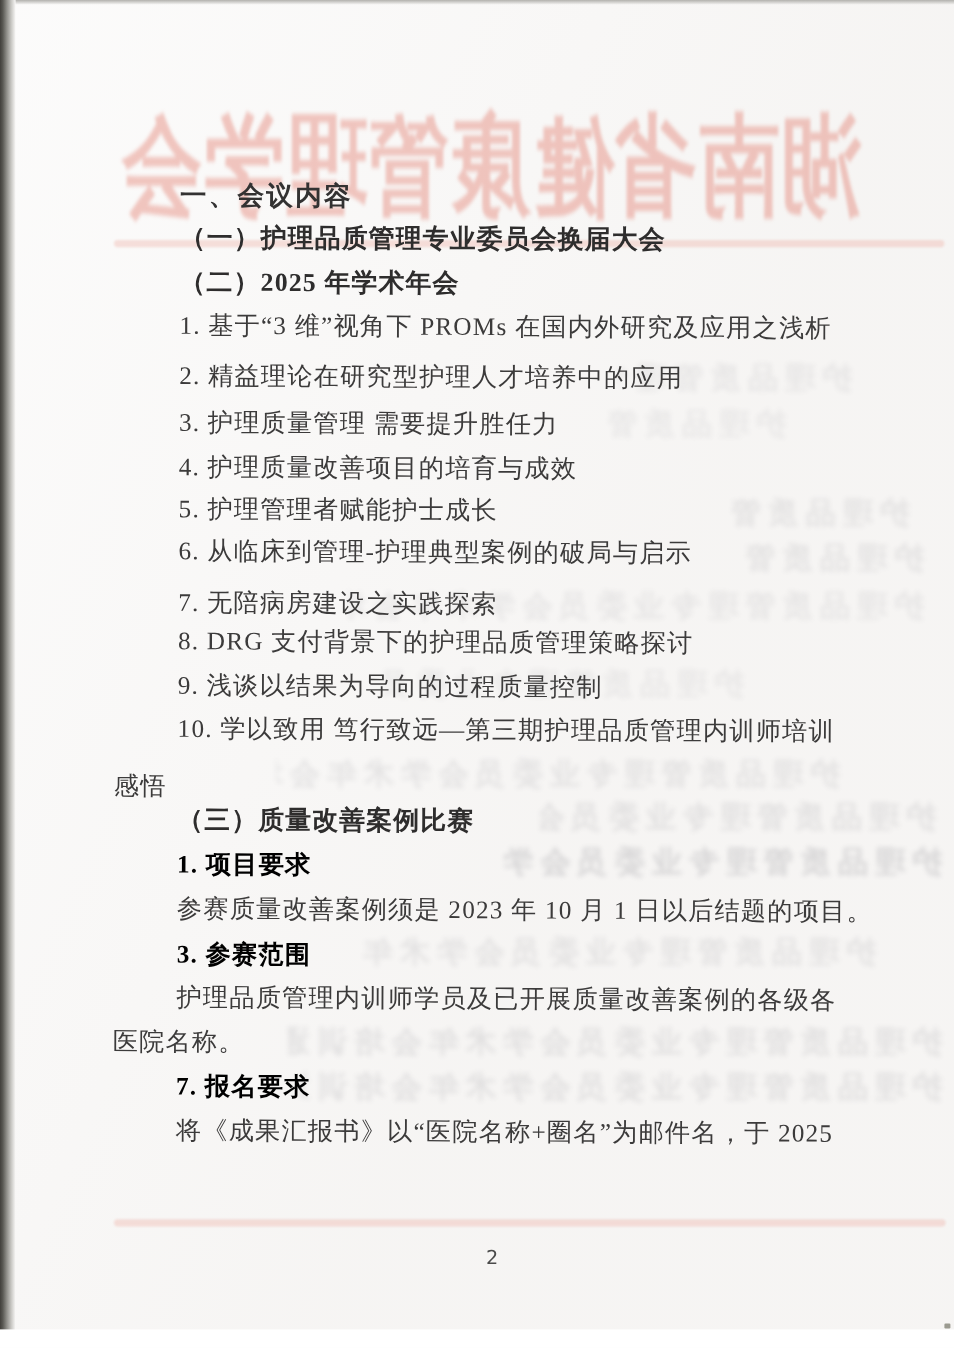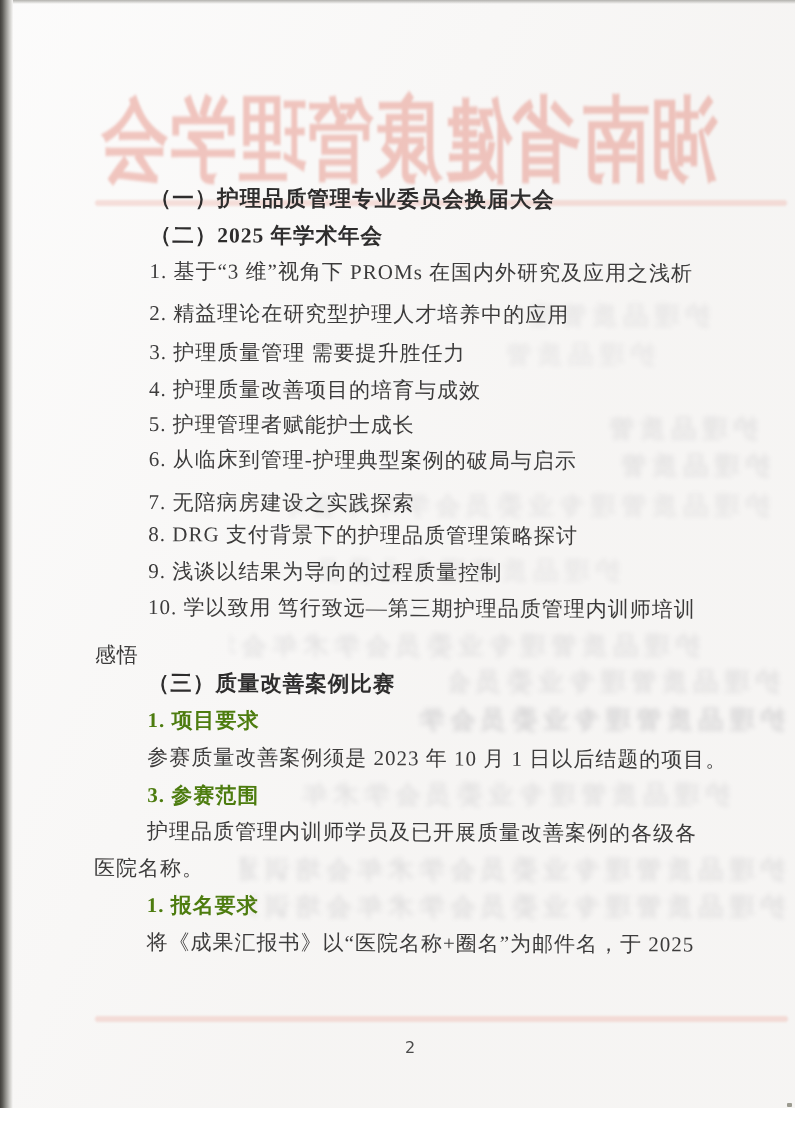--- a/index.html
+++ b/index.html
@@ -30,21 +30,21 @@
         color:#54545e;transform:scaleX(-1);filter:blur(2.4px);pointer-events:none;}
 
   
   #doc{position:absolute;left:0;top:0;width:795px;height:1108px;
        transform:rotate(0.25deg);transform-origin:140px 160px;}
   .line{position:absolute;white-space:nowrap;color:#3c3b3b;
         font-size:21px;letter-spacing:1px;line-height:26px;}
   .style-section{font-family:"Liberation Sans", sans-serif;font-weight:600;
         color:#333232;font-size:22px;letter-spacing:2px;}
   .style-heading{font-weight:bold;color:#2e2d2d;font-size:21.5px;}
-  .style-subheading{font-weight:600;color:#4d7c0f;}
+  .style-subheading{font-weight:600;color:#000000;}
   .page-number{position:absolute;left:405px;top:1038px;font-size:16px;color:#4a4a4a;
         font-family:"DejaVu Sans", sans-serif;}
 </style>
 </head>
 <body>
 
 <div class="scan"></div>
 <div class="edge-top"></div>
 <div class="edge-left"></div>
 <div class="below-scan"></div>
@@ -63,37 +63,38 @@
     <div class="smudge" style="top: 556px; left: 320px; width: 300px; opacity: 0.08;">护理品质管理专业委员</div>
     <div class="smudge" style="top: 631px; left: 230px; width: 470px; opacity: 0.11;">护理品质管理专业委员会学术年会培</div>
     <div class="smudge" style="top: 667px; left: 450px; width: 330px; opacity: 0.12;">护理品质管理专业委员会</div>
     <div class="smudge" style="top: 705px; left: 420px; width: 365px; opacity: 0.19;">护理品质管理专业委员会学术</div>
     <div class="smudge" style="top: 780px; left: 300px; width: 430px; opacity: 0.11;">护理品质管理专业委员会学术年会</div>
     <div class="smudge" style="top: 855px; left: 240px; width: 545px; opacity: 0.12;">护理品质管理专业委员会学术年会培训通知</div>
     <div class="smudge" style="top: 892px; left: 250px; width: 535px; opacity: 0.12;">护理品质管理专业委员会学术年会培训通</div>
   </div>
 
 <div id="doc">
+    <div class="line style-section" style="top: 150px; left: 150px;">一、会议内容</div>
     <div class="line style-heading" style="top: 185px; left: 150px;">（一）护理品质管理专业委员会换届大会</div>
     <div class="line style-heading" style="top: 222px; left: 150px;">（二）2025 年学术年会</div>
     <div class="line style-body" style="top: 258px; left: 150px;">1. 基于“3 维”视角下 PROMs 在国内外研究及应用之浅析</div>
     <div class="line style-body" style="top: 300px; left: 150px;">2. 精益理论在研究型护理人才培养中的应用</div>
     <div class="line style-body" style="top: 339px; left: 150px;">3. 护理质量管理 需要提升胜任力</div>
     <div class="line style-body" style="top: 376px; left: 150px;">4. 护理质量改善项目的培育与成效</div>
     <div class="line style-body" style="top: 411px; left: 150px;">5. 护理管理者赋能护士成长</div>
     <div class="line style-body" style="top: 446px; left: 150px;">6. 从临床到管理-护理典型案例的破局与启示</div>
     <div class="line style-body" style="top: 489px; left: 150px;">7. 无陪病房建设之实践探索</div>
     <div class="line style-body" style="top: 521px; left: 150px;">8. DRG 支付背景下的护理品质管理策略探讨</div>
     <div class="line style-body" style="top: 558px; left: 150px;">9. 浅谈以结果为导向的过程质量控制</div>
     <div class="line style-body" style="top: 594px; left: 150px;">10. 学以致用 笃行致远—第三期护理品质管理内训师培训</div>
     <div class="line style-body" style="top: 642px; left: 97px;">感悟</div>
     <div class="line style-heading" style="top: 670px; left: 150px;">（三）质量改善案例比赛</div>
     <div class="line style-subheading" style="top: 707px; left: 150px;">1. 项目要求</div>
     <div class="line style-body" style="top: 744px; left: 150px;">参赛质量改善案例须是 2023 年 10 月 1 日以后结题的项目。</div>
     <div class="line style-subheading" style="top: 782px; left: 150px;">3. 参赛范围</div>
     <div class="line style-body" style="top: 818px; left: 150px;">护理品质管理内训师学员及已开展质量改善案例的各级各</div>
     <div class="line style-body" style="top: 855px; left: 97px;">医院名称。</div>
-    <div class="line style-subheading" style="top: 892px; left: 150px;">1. 报名要求</div>
+    <div class="line style-subheading" style="top: 892px; left: 150px;">7. 报名要求</div>
     <div class="line style-body" style="top: 929px; left: 150px;">将《成果汇报书》以“医院名称+圈名”为邮件名，于 2025</div>
   </div>
 
 <div class="page-number">2</div>
 <div class="speck"></div>
 
 </body></html>

